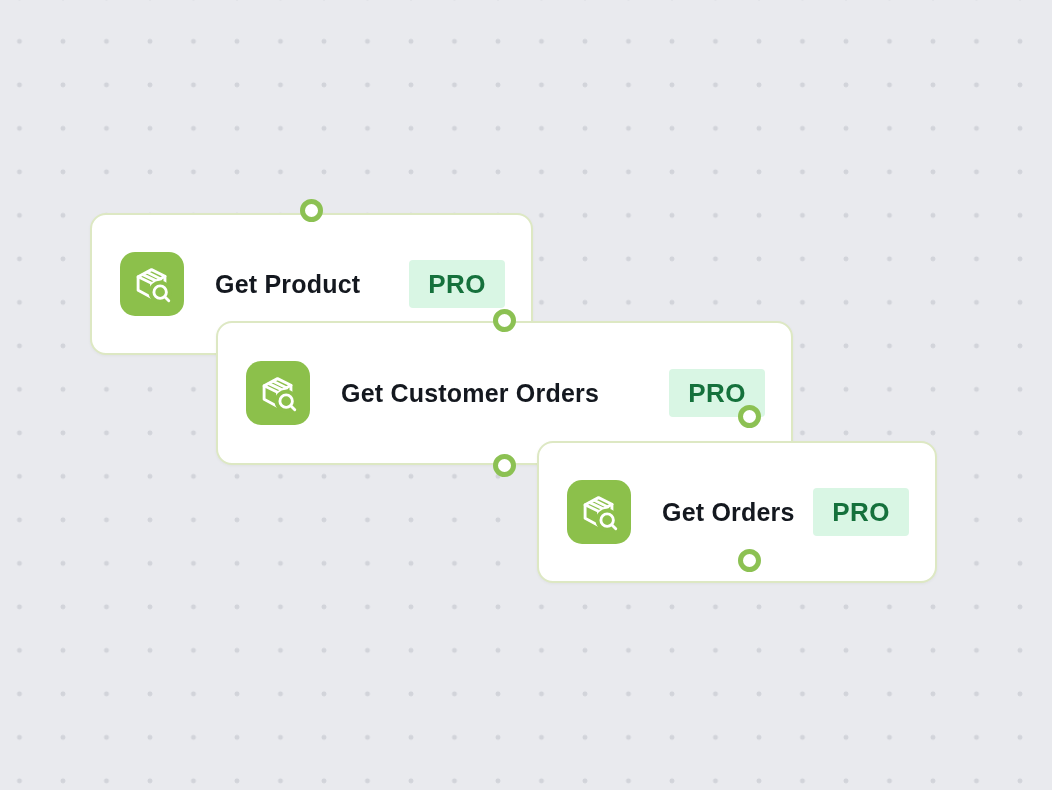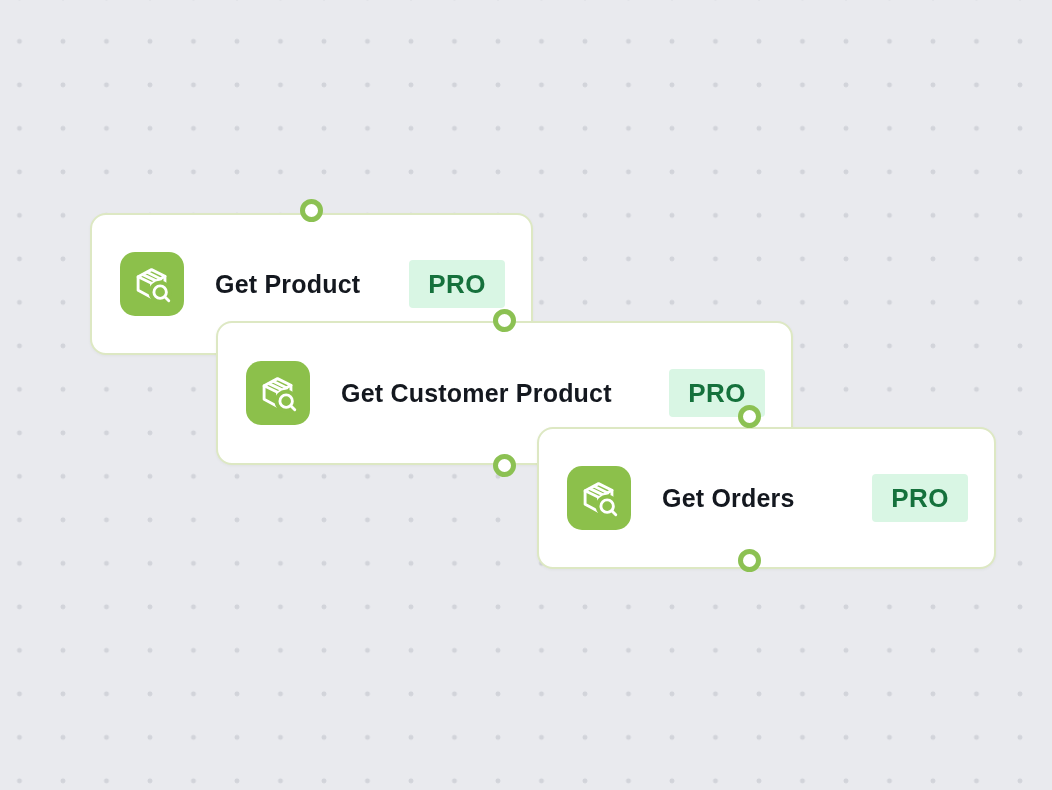--- a/index.html
+++ b/index.html
@@ -70,21 +70,21 @@
   }
   
   #node-1        { left: 90px;  top: 213px; width: 443px; height: 142px; z-index: 10; }
   #h1-top        { left: 300px; top: 199px; z-index: 11; }
   #h1-bottom     { left: 300px; top: 343px; z-index: 11; }
   
   #node-2        { left: 216px; top: 321px; width: 577px; height: 144px; z-index: 20; }
   #h2-top        { left: 493px; top: 309px; z-index: 21; }
   #h2-bottom     { left: 493px; top: 454px; z-index: 21; }
   
-  #node-3        { left: 537px; top: 427px; width: 459px; height: 142px; z-index: 30; align-items: center; }
+  #node-3        { left: 537px; top: 441px; width: 400px; height: 142px; z-index: 30; align-items: center; }
   #h3-top        { left: 738px; top: 405px; z-index: 31; }
   #h3-bottom     { left: 738px; top: 549px; z-index: 31; }
 </style>
 </head>
 <body>
 
 <div class="canvas">
 
   <div class="node" id="node-1">
     <div class="node-icon">
@@ -111,21 +111,21 @@
         <path d="M9.5 16.5 L23.5 9 L37.5 16 L24 23.5 Z"></path>
         <path d="M14.5 14.2 L28.8 21"></path>
         <path d="M19 11.8 L33.2 18.7"></path>
         <path d="M9.5 16.5 L9.5 30.5 L23.5 38 L23.5 23.5"></path>
         <path d="M37.5 16 L37.5 22.5"></path>
         <circle cx="32.5" cy="32.5" r="9" stroke="#8cc04b" stroke-width="6"></circle>
         <circle cx="32.5" cy="32.5" r="6.5" stroke="#ffffff"></circle>
         <path d="M37.3 37.3 L41.5 41.5"></path>
       </svg>
     </div>
-    <div class="node-title">Get Customer Product</div>
+    <div class="node-title">Get Customer Orders</div>
     <div class="pro-badge">PRO</div>
   </div>
   <div class="handle" id="h2-top"></div>
   <div class="handle" id="h2-bottom"></div>
 
   <div class="node" id="node-3">
     <div class="node-icon">
       <svg width="46" height="46" viewBox="0 0 48 48" fill="none" stroke="#ffffff" stroke-width="3" stroke-linecap="round" stroke-linejoin="round">
         <path d="M9.5 16.5 L23.5 9 L37.5 16 L24 23.5 Z"></path>
         <path d="M14.5 14.2 L28.8 21"></path>

